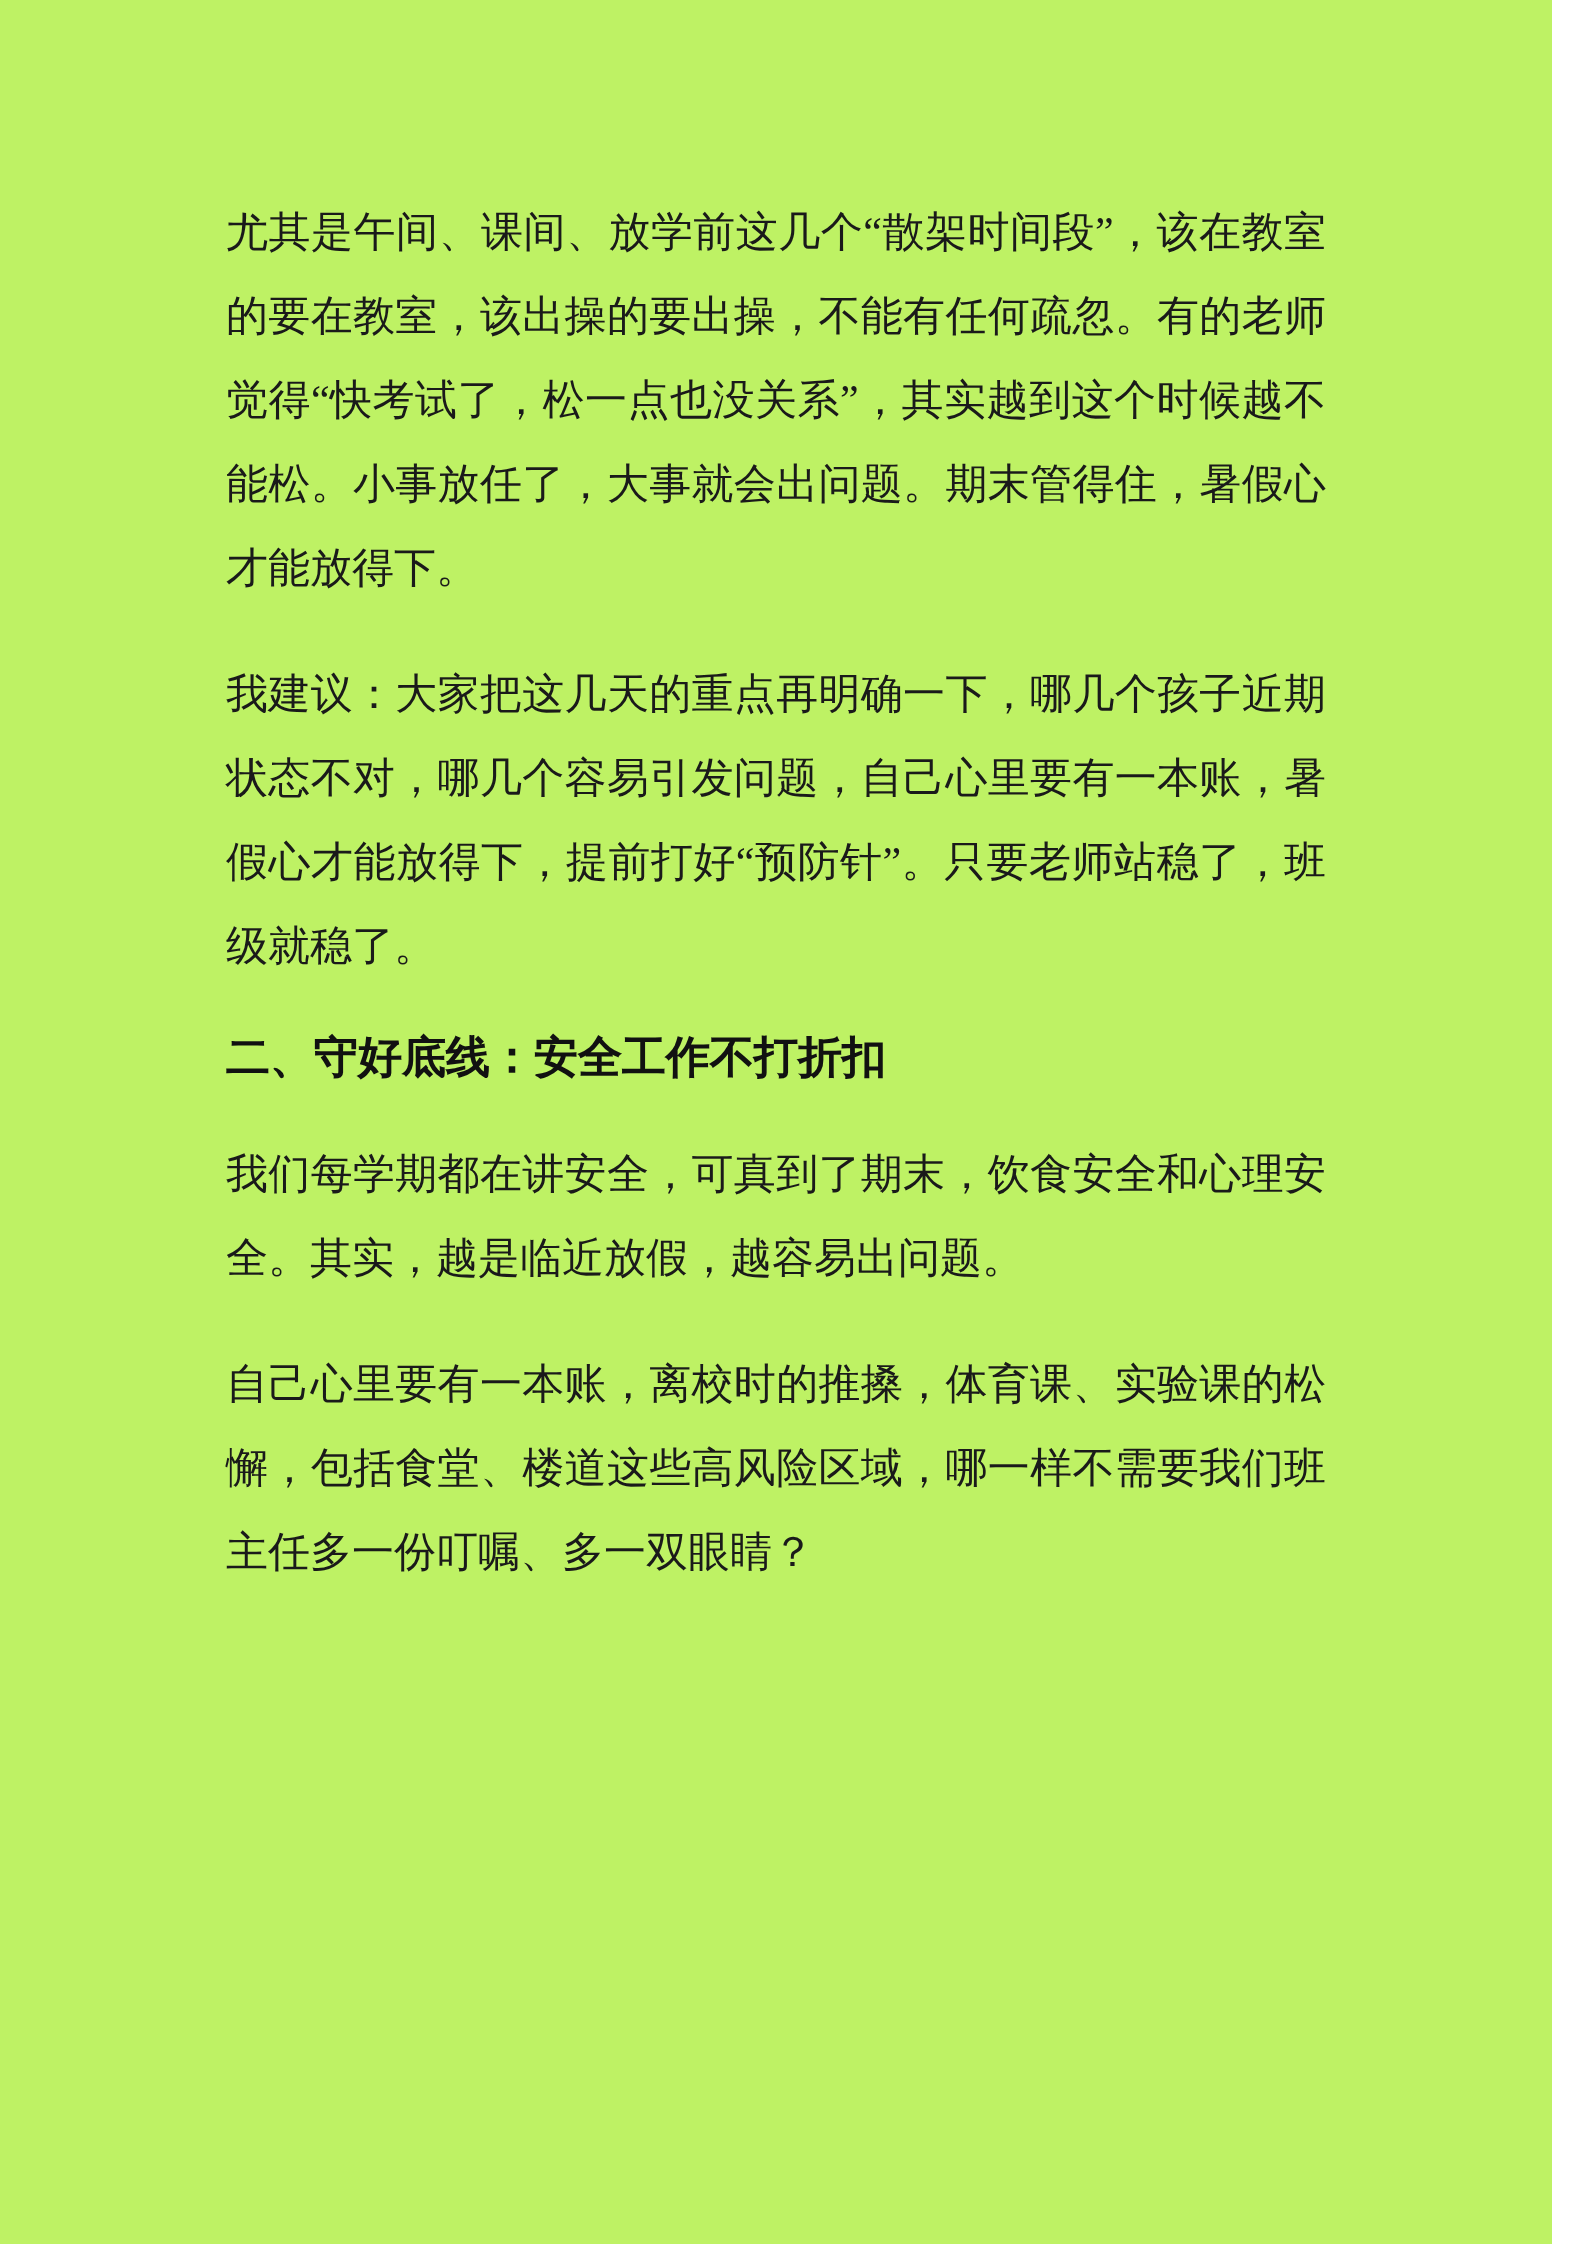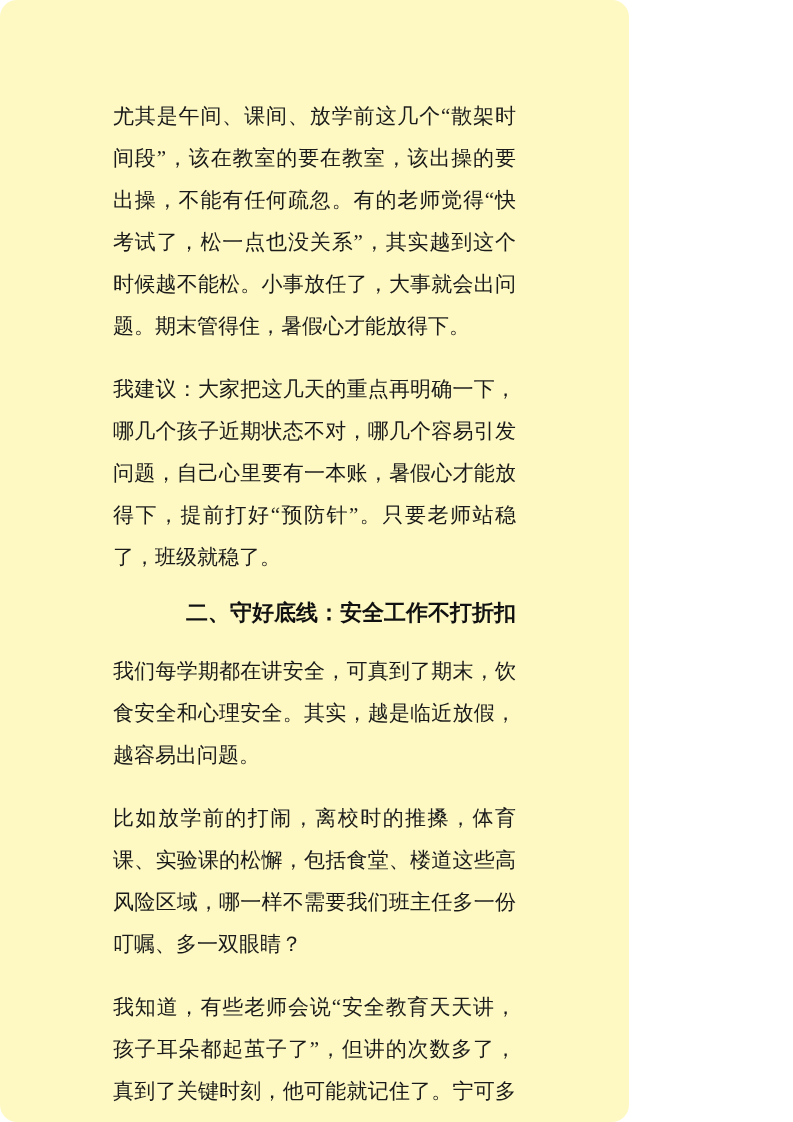--- a/index.html
+++ b/index.html
@@ -2,26 +2,25 @@
 <html><head>
 <meta charset="utf-8">
 <style>
   html, body {
     margin: 0;
     padding: 0;
     background: #ffffff;
   }
   .page {
     position: relative;
-    width: 629px;
+    width: 776px;
     height: 1122px;
-    background: #fef9c3;
+    background: #bef264;
     overflow: hidden;
     font-family: "Liberation Serif", "DejaVu Serif", serif;
-    border-radius: 17px;
   }
   .content {
     position: absolute;
     left: 113px;
     right: 113px;
     top: 95px;
     display: flex;
     flex-direction: column;
   }
   .doc-paragraph {
@@ -33,28 +32,27 @@
     text-justify: inter-ideograph;
     word-break: break-all;
     overflow-wrap: break-word;
   }
   .doc-heading {
     margin: -7px 0 16px 0;
     font-size: 22px;
     line-height: 42px;
     font-weight: 700;
     color: #111111;
-    text-align: right;
+    text-align: left;
   }
 </style>
 </head>
 <body>
 
 <div class="page">
   <div class="content">
       <p class="doc-paragraph">尤其是午间、课间、放学前这几个“散架时间段”，该在教室的要在教室，该出操的要出操，不能有任何疏忽。有的老师觉得“快考试了，松一点也没关系”，其实越到这个时候越不能松。小事放任了，大事就会出问题。期末管得住，暑假心才能放得下。</p>
       <p class="doc-paragraph">我建议：大家把这几天的重点再明确一下，哪几个孩子近期状态不对，哪几个容易引发问题，自己心里要有一本账，暑假心才能放得下，提前打好“预防针”。只要老师站稳了，班级就稳了。</p>
       <h2 class="doc-heading">二、守好底线：安全工作不打折扣</h2>
       <p class="doc-paragraph">我们每学期都在讲安全，可真到了期末，饮食安全和心理安全。其实，越是临近放假，越容易出问题。</p>
-      <p class="doc-paragraph">比如放学前的打闹，离校时的推搡，体育课、实验课的松懈，包括食堂、楼道这些高风险区域，哪一样不需要我们班主任多一份叮嘱、多一双眼睛？</p>
-      <p class="doc-paragraph">我知道，有些老师会说“安全教育天天讲，孩子耳朵都起茧子了”，但讲的次数多了，真到了关键时刻，他可能就记住了。宁可多说一句，不让出一次事。我建议大家利用这几次班会课，再重点讲一讲交通安全、网络安全、饮食安全和心理安全，尤其是初三的学生压力大，一定要多留心，多观察。</p>
+      <p class="doc-paragraph">自己心里要有一本账，离校时的推搡，体育课、实验课的松懈，包括食堂、楼道这些高风险区域，哪一样不需要我们班主任多一份叮嘱、多一双眼睛？</p>
     </div>
 </div>
 
 </body></html>

